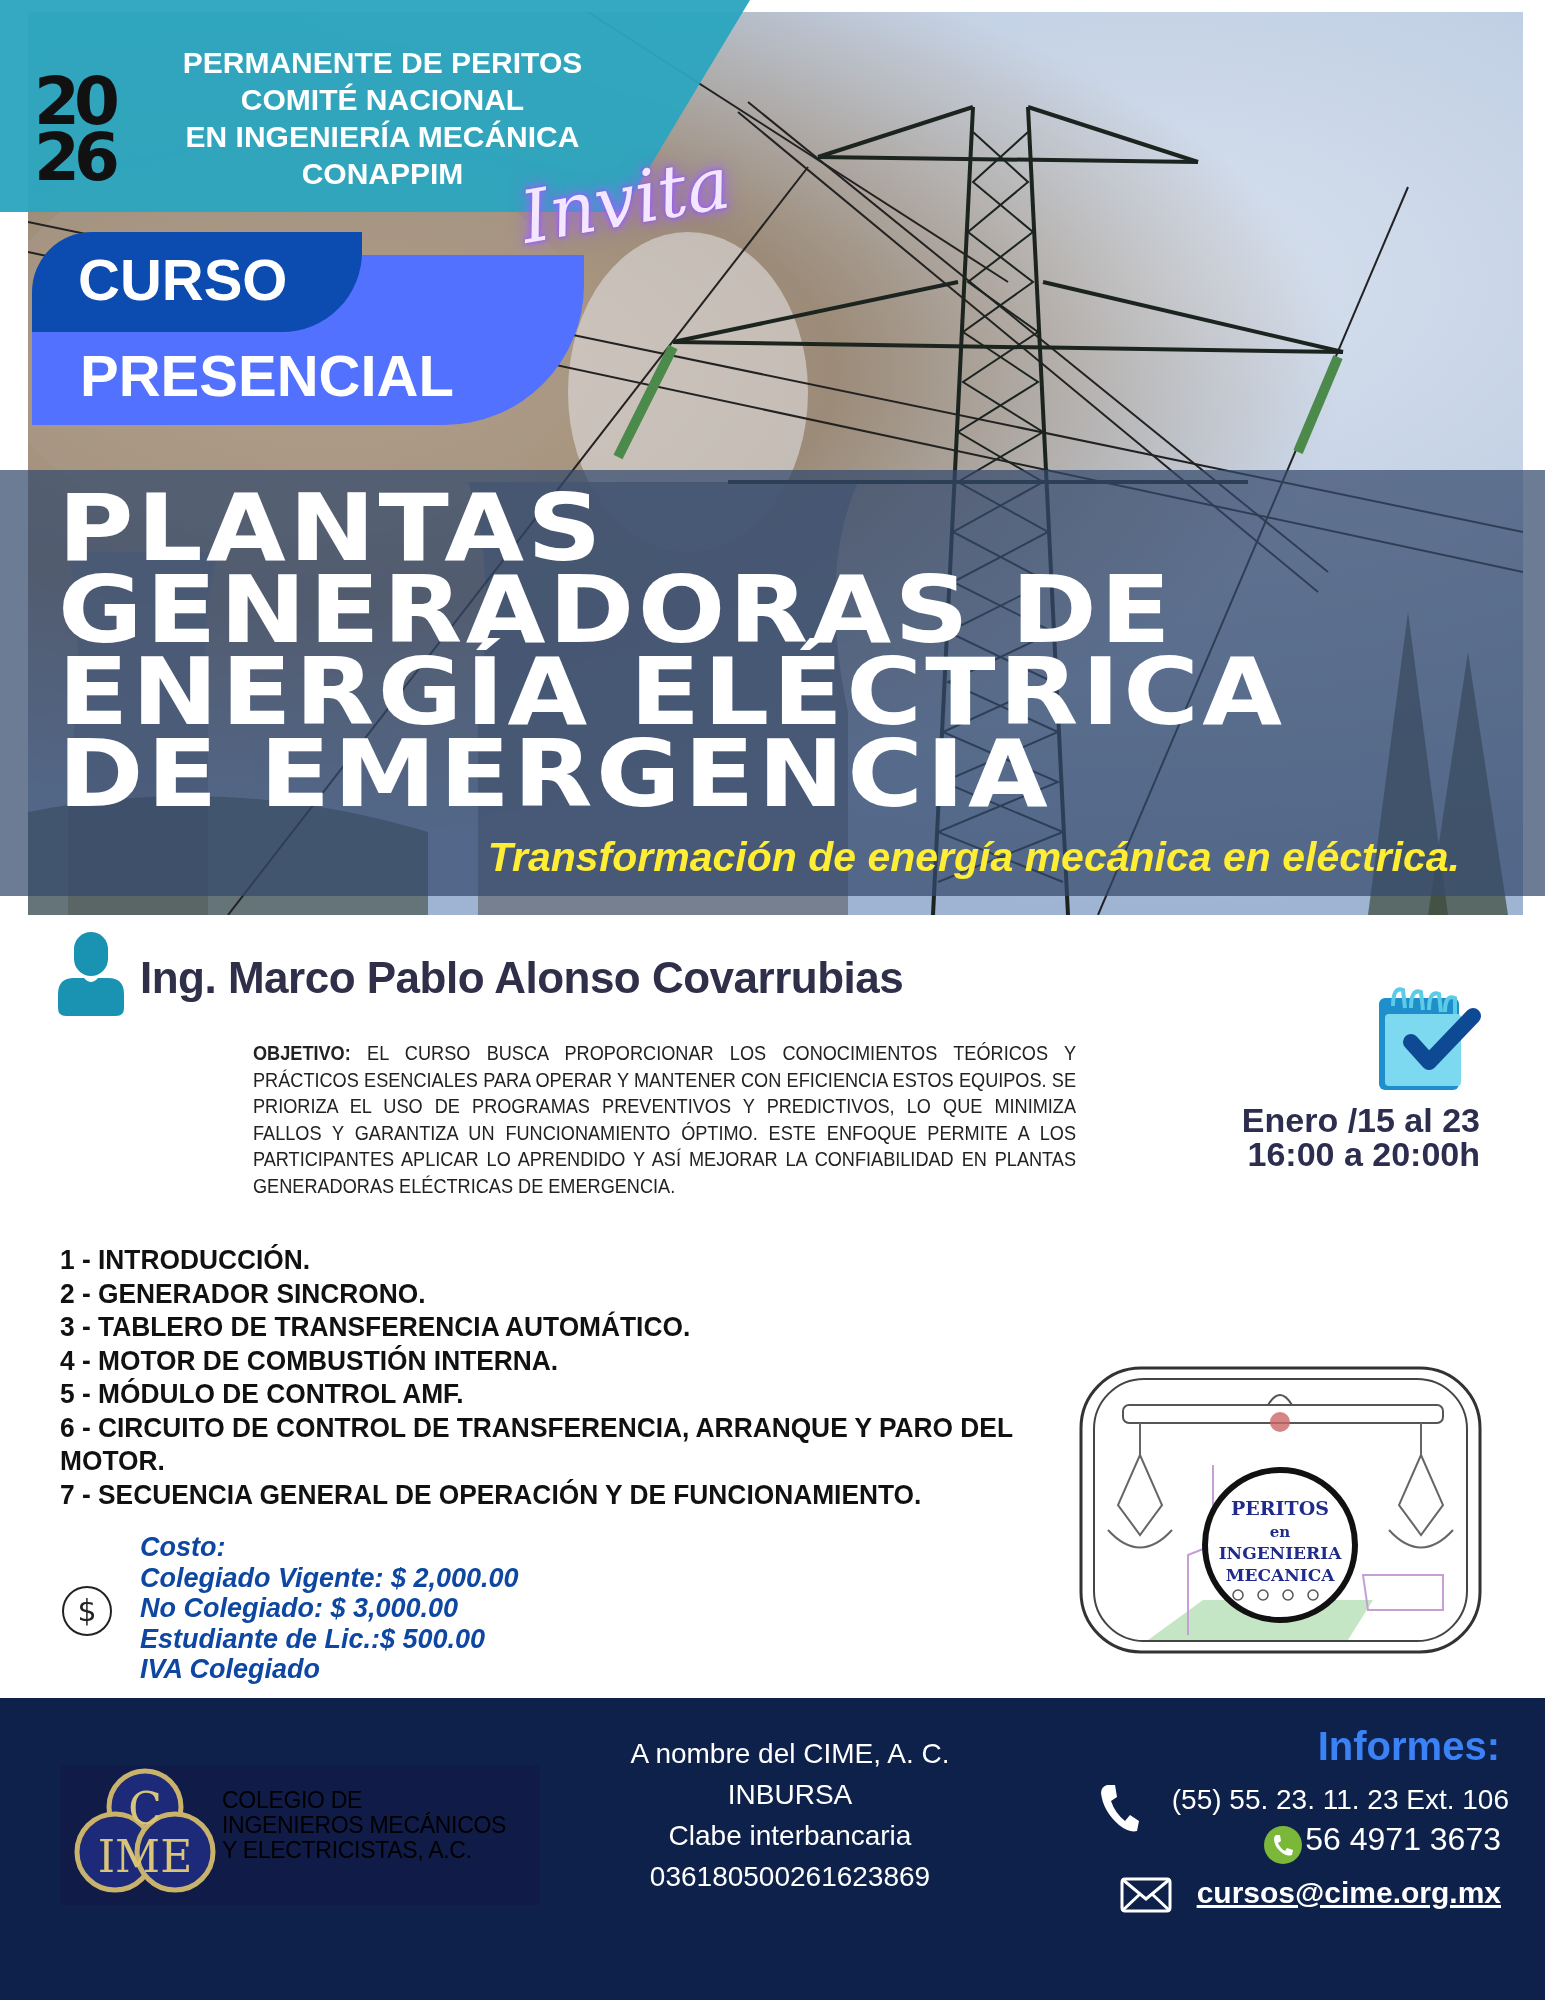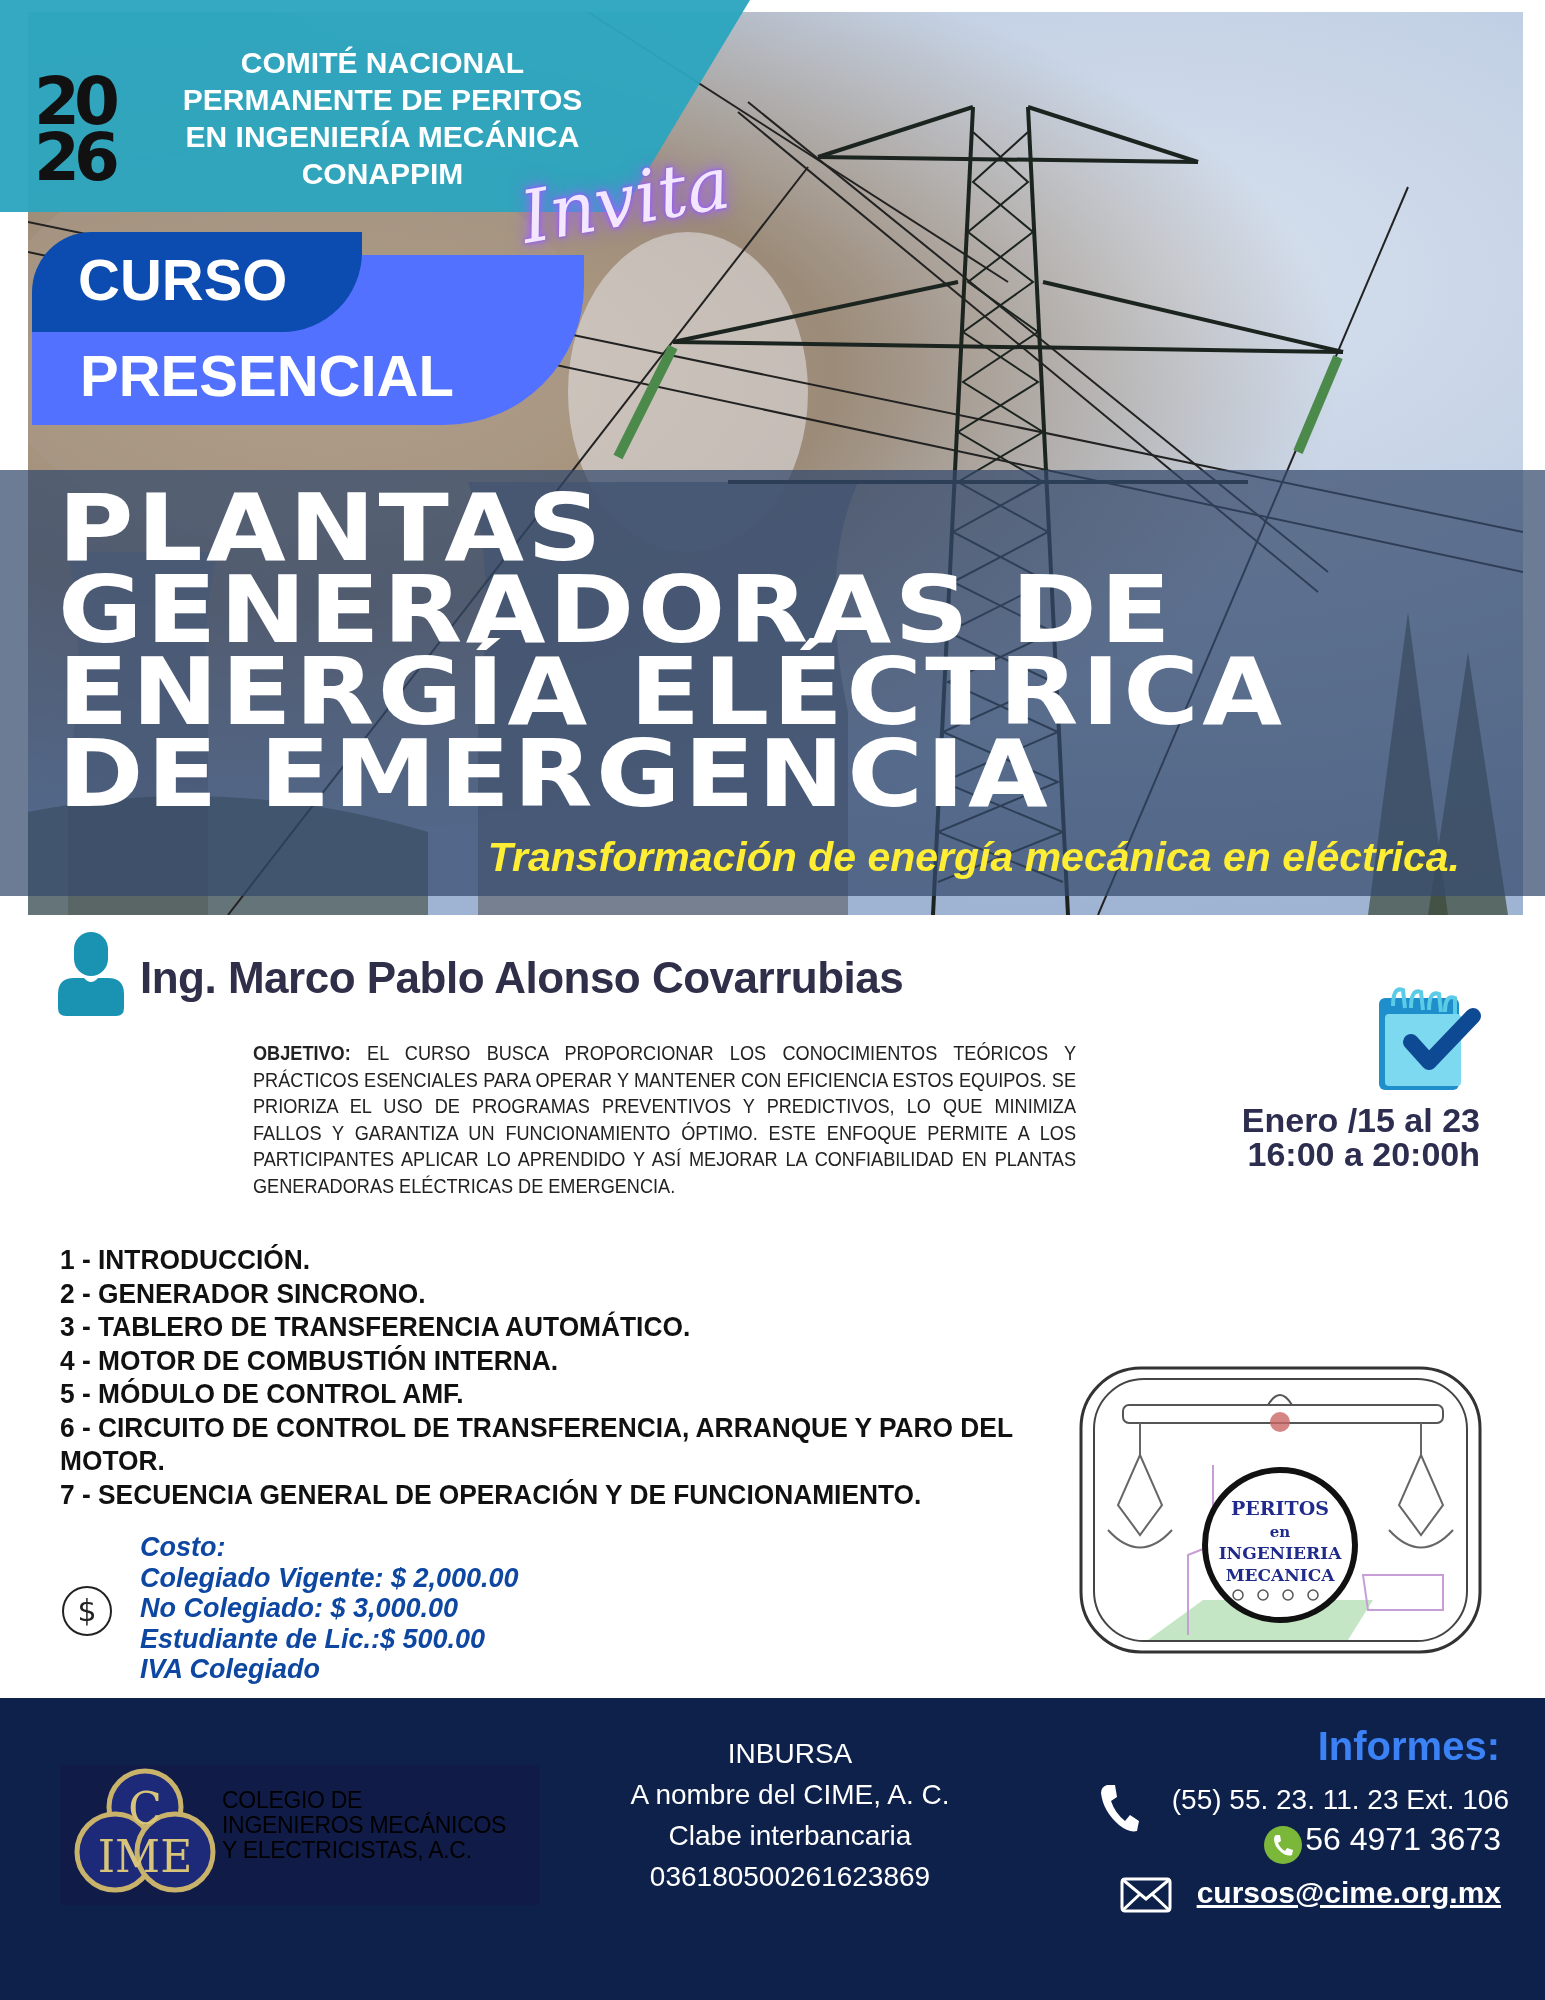--- a/index.html
+++ b/index.html
@@ -198,22 +198,22 @@
     <line x1="1310" y1="345" x2="1270" y2="440" stroke="#4c8a4c" stroke-width="10"></line>
   </svg>
 </div>
 
 <div class="org-banner"></div>
 <div class="year">
   <div>20</div>
   <div>26</div>
 </div>
 <div class="org-title">
+  <div>PERMANENTE DE PERITOS</div>
   <div>COMITÉ NACIONAL</div>
-  <div>PERMANENTE DE PERITOS</div>
   <div>EN INGENIERÍA MECÁNICA</div>
   <div>CONAPPIM</div>
 </div>
 <div class="invita">Invita</div>
 
 <div class="badge-presencial"></div>
 <div class="badge-curso"></div>
 <div class="curso-text">CURSO</div>
 <div class="presencial-text">PRESENCIAL</div>
 
@@ -314,22 +314,22 @@
   <text x="75" y="62" text-anchor="middle" font-family="DejaVu Serif, serif" font-size="44" fill="#d8c57a">C</text>
   <text x="75" y="110" text-anchor="middle" font-family="DejaVu Serif, serif" font-size="44" fill="#d8c57a">IME</text>
 </svg>
 <div class="cime-name">
   <div>COLEGIO DE</div>
   <div>INGENIEROS MECÁNICOS</div>
   <div>Y ELECTRICISTAS, A.C.</div>
 </div>
 
 <div class="bank">
+  <div>A nombre del CIME, A. C.</div>
   <div>INBURSA</div>
-  <div>A nombre del CIME, A. C.</div>
   <div>Clabe interbancaria</div>
   <div>036180500261623869</div>
 </div>
 
 <div class="informes-title">Informes:</div>
 
 <svg class="phone-icon" viewBox="0 0 40 50">
   <path d="M8 2 L16 2 L18 14 L12 18 Q16 30 26 38 L31 32 L40 38 L38 48 Q30 50 20 42 Q4 28 2 10 Q2 4 8 2 Z" fill="#ffffff"></path>
 </svg>
 <div class="phone1">(55) 55. 23. 11. 23 Ext. 106</div>

